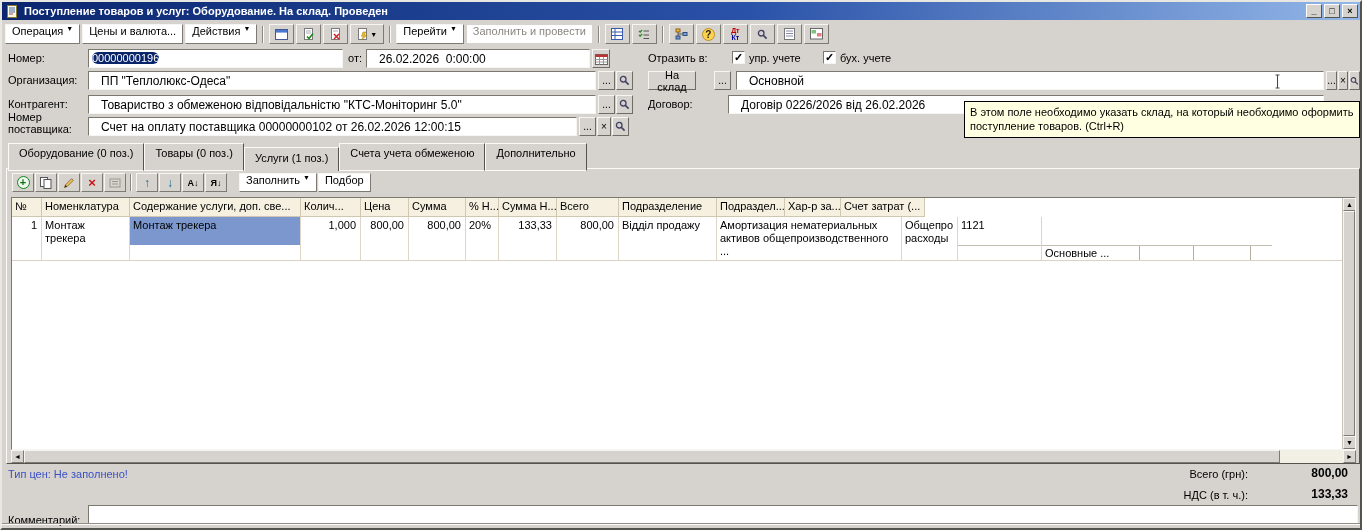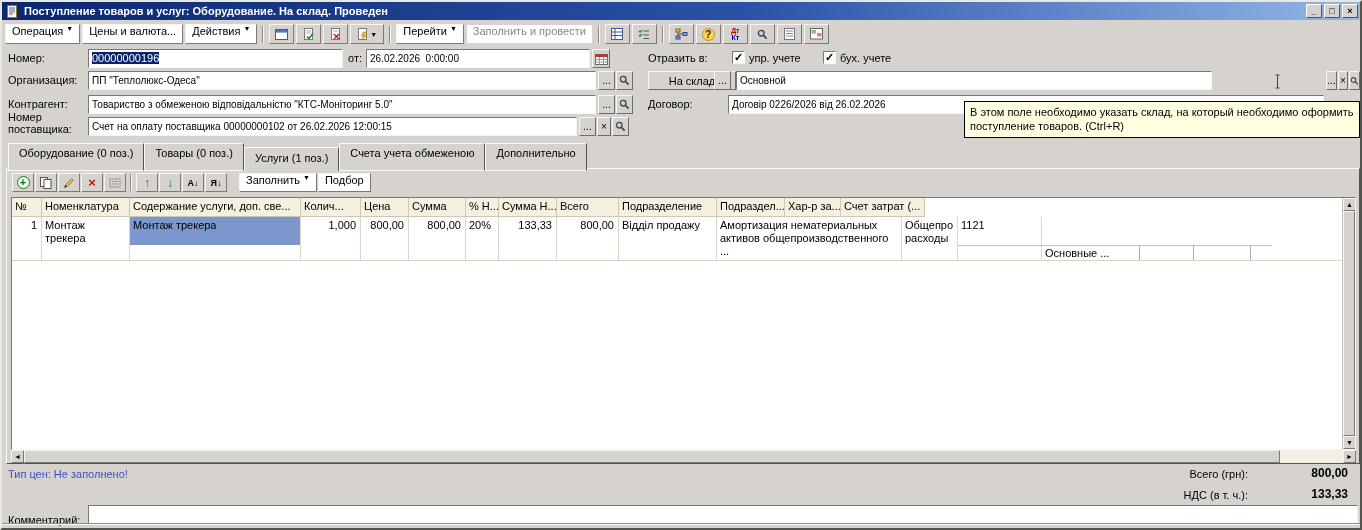--- a/index.html
+++ b/index.html
@@ -25,24 +25,24 @@
     font-family:inherit; font-size:11px; white-space:nowrap; }
   .tbtn.disabled { color:#8a8781; border-color:#d6d3ce; }
   .ibtn { width:25px; height:20px; display:inline-flex; align-items:center; justify-content:center; gap:1px;
     background:#d6d3ce; border:1px solid; border-color:#f6f5f2 #7d7a74 #7d7a74 #f6f5f2; font-family:inherit; }
   .sep { width:2px; height:17px; margin:0 3px; border-left:1px solid #8a8881; border-right:1px solid #fbfaf8; }
   .dd { font-size:7px; }
   
   .lbl { position:absolute; white-space:nowrap; }
   input.f { position:absolute; height:19px; background:#fff; color:#000;
     border:1px solid; border-color:#7b786f #f6f5f2 #f6f5f2 #7b786f;
-    font-family:inherit; font-size:10px; padding:1px 3px; }
+    font-family:inherit; font-size:12px; padding:1px 12px; }
   .fieldbox { position:absolute; height:19px; background:#fff;
     border:1px solid; border-color:#7b786f #f6f5f2 #f6f5f2 #7b786f; padding:2px 3px; line-height:13px; }
-  .sel { background:#0a246a; color:#fff; }
+  .sel { background:#0a246a; color:#fff;border-radius:6px; }
   .mini { position:absolute; height:19px; background:#d6d3ce; font-family:inherit; font-size:10px;
     border:1px solid; border-color:#f6f5f2 #6f6c65 #6f6c65 #f6f5f2;
     display:flex; align-items:center; justify-content:center; padding:0; line-height:10px; }
   .pushbtn { position:absolute; height:19px; background:#d6d3ce; font-family:inherit; font-size:11px;
     border:1px solid; border-color:#f6f5f2 #6f6c65 #6f6c65 #f6f5f2;
     display:flex; align-items:center; justify-content:center; }
   .cb { position:absolute; width:13px; height:13px; background:#fff; font-weight:bold;
     border:1px solid; border-color:#7b786f #f6f5f2 #f6f5f2 #7b786f;
     font-size:11px; line-height:11px; text-align:center; padding:0; font-family:inherit; }
   
@@ -251,23 +251,23 @@
   <div class="lbl" style="left:6px;top:72px">Организация:</div>
   <input class="f" style="left: 86px; top: 69px; width: 508px;" value="ПП &quot;Теплолюкс-Одеса&quot;">
   <button class="mini" style="left:596px;top:69px;width:17px">...</button>
   <button class="mini" style="left:614px;top:69px;width:17px">
     <svg width="11" height="11" viewBox="0 0 11 11">
       <circle cx="4.2" cy="4.2" r="2.8" fill="none" stroke="#404060" stroke-width="1.3"></circle>
       <line x1="6.4" y1="6.4" x2="9.6" y2="9.6" stroke="#404060" stroke-width="1.6"></line>
     </svg>
   </button>
 
-  <button class="pushbtn" style="left:646px;top:69px;width:88px">На склад</button>
+  <button class="pushbtn" style="left:646px;top:69px;width:48px">На склад</button>
   <button class="mini" style="left:712px;top:69px;width:17px">...</button>
-  <input class="f" style="left: 734px; top: 69px; width: 476px;" value="Основной">
+  <input class="f" style="left: 734px; top: 69px; width: 588px;" value="Основной">
   <button class="mini" style="left:1324px;top:69px;width:11px">...</button>
   <button class="mini" style="left:1336px;top:69px;width:10px">×</button>
   <button class="mini" style="left:1347px;top:69px;width:11px">
     <svg width="10" height="10" viewBox="0 0 11 11">
       <circle cx="4.2" cy="4.2" r="2.8" fill="none" stroke="#404060" stroke-width="1.3"></circle>
       <line x1="6.4" y1="6.4" x2="9.6" y2="9.6" stroke="#404060" stroke-width="1.6"></line>
     </svg>
   </button>
   <svg class="ibeam" width="7" height="15">
     <line x1="3.5" y1="1" x2="3.5" y2="14" stroke="#444"></line>

